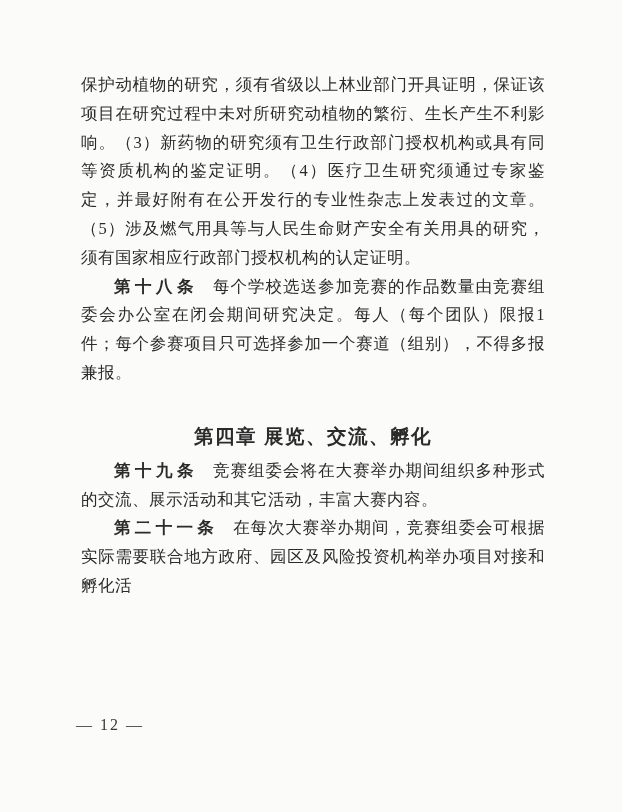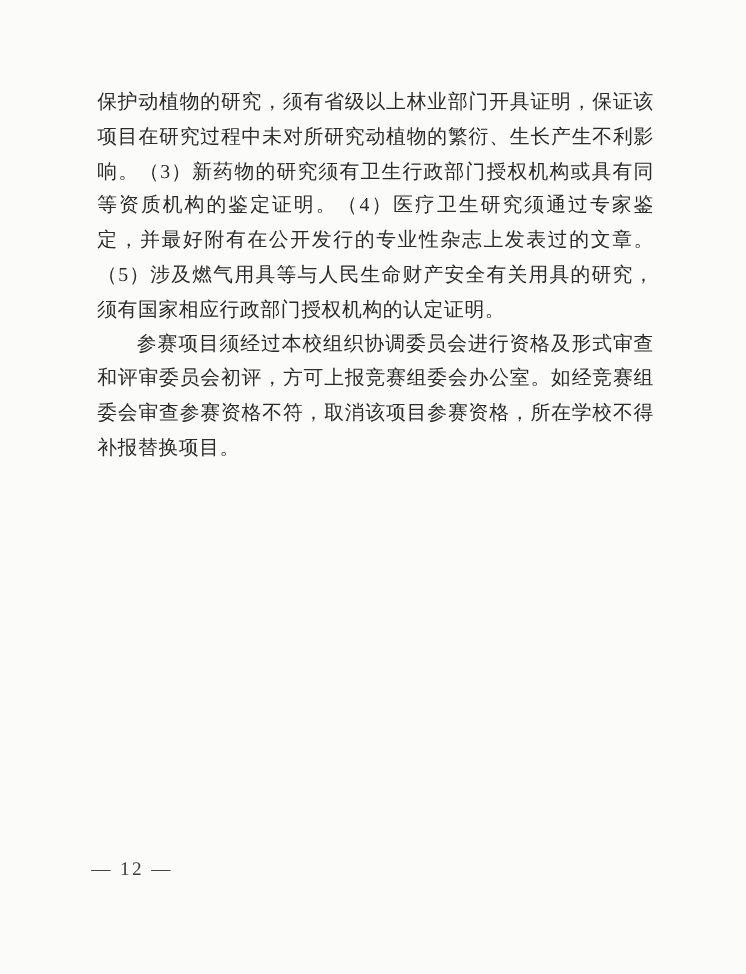--- a/index.html
+++ b/index.html
@@ -65,23 +65,26 @@
   }
 </style>
 </head>
 <body>
 
 <div class="page">
   <div class="content">
 
     <p class="para continuation"><span>保护动植物的研究，须有省级以上林业部门开具证明，保证该项目在研究过程中未对所研究动植物的繁衍、生长产生不利影响。（3）新药物的研究须有卫生行政部门授权机构或具有同等资质机构的鉴定证明。（4）医疗卫生研究须通过专家鉴定，并最好附有在公开发行的专业性杂志上发表过的文章。（5）涉及燃气用具等与人民生命财产安全有关用具的研究，须有国家相应行政部门授权机构的认定证明。</span></p>
 
-
-    <p class="para"><span>参赛项目须经过本校组织协调委员会进行资格及形式审查和评审委员会初评，方可上报竞赛组委会办公室。如经竞赛组委会审查参赛资格不符，取消该项目参赛资格，所在学校不得补报替换项目。</span></p>
+    <p class="para"><span class="lead">第十八条</span><span>每个学校选送参加竞赛的作品数量由竞赛组委会办公室在闭会期间研究决定。每人（每个团队）限报1件；每个参赛项目只可选择参加一个赛道（组别），不得多报兼报。</span></p>
 
 
+    <h2 class="chapter-heading">第四章 展览、交流、孵化</h2>
+
+    <p class="para"><span class="lead">第十九条</span><span>竞赛组委会将在大赛举办期间组织多种形式的交流、展示活动和其它活动，丰富大赛内容。</span></p>
 
 
+    <p class="para"><span class="lead">第二十一条</span><span>在每次大赛举办期间，竞赛组委会可根据实际需要联合地方政府、园区及风险投资机构举办项目对接和孵化活</span></p>
 
   </div>
 
   <div class="page-number">— 12 —</div>
 </div>
 
 </body></html>

